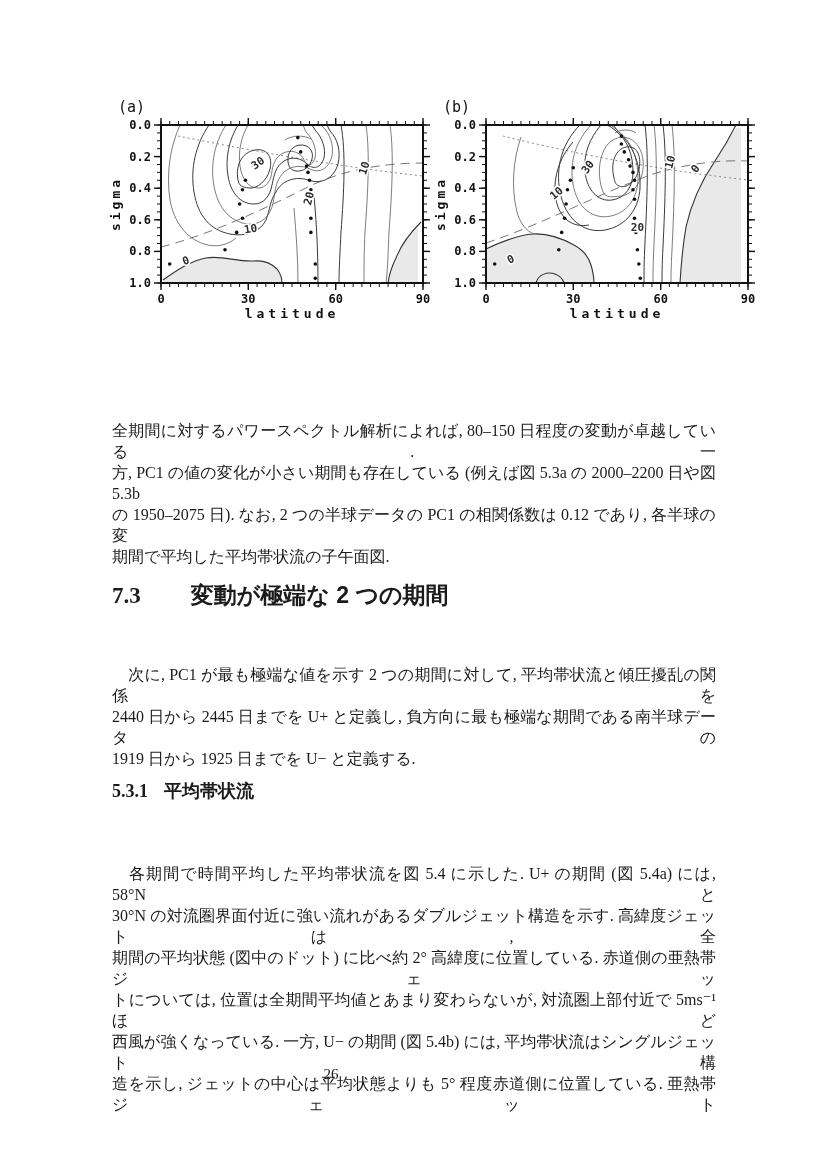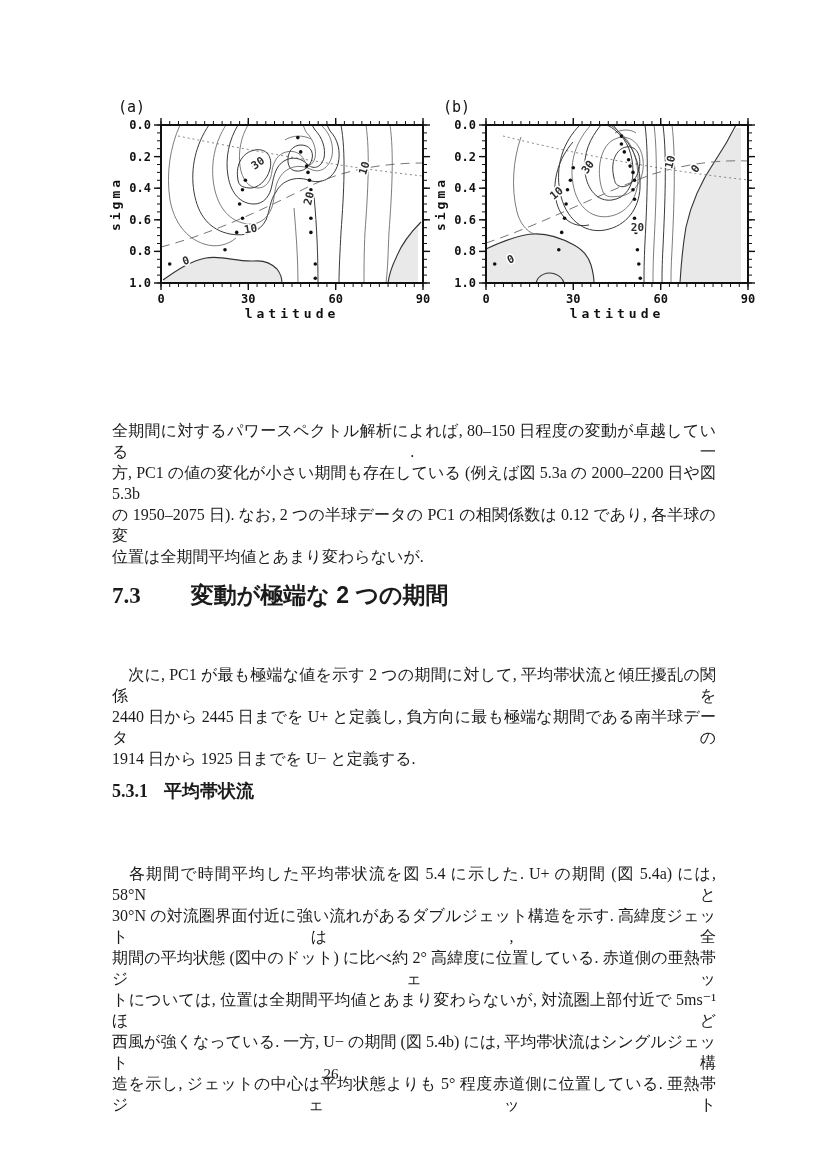--- a/index.html
+++ b/index.html
@@ -454,31 +454,31 @@
       <text x="240.8" y="70.9" class="clabel" transform="rotate(-75 240.8 70.9)">10</text>
       <text x="265.5" y="78.8" class="clabel" transform="rotate(-55 265.5 78.8)">0</text>
       <text x="79.2" y="170.5" class="clabel" transform="rotate(-25 79.2 170.5)">0</text>
     </svg>
 
 
   <div id="p1" class="para">
     <div class="ln">全期間に対するパワースペクトル解析によれば, 80–150 日程度の変動が卓越している. 一</div>
     <div class="ln">方, PC1 の値の変化が小さい期間も存在している (例えば図 5.3a の 2000–2200 日や図 5.3b</div>
     <div class="ln">の 1950–2075 日). なお, 2 つの半球データの PC1 の相関係数は 0.12 であり, 各半球の変</div>
-    <div class="ln endline">位置は全期間平均値とあまり変わらないが.</div>
+    <div class="ln endline">期間で平均した平均帯状流の子午面図.</div>
   </div>
 
   <div class="sec-head">
     <span class="num">7.3</span><span class="ttl">変動が極端な 2 つの期間</span>
   </div>
 
   <div id="p2" class="para">
     <div class="ln">　次に, PC1 が最も極端な値を示す 2 つの期間に対して, 平均帯状流と傾圧擾乱の関係を</div>
     <div class="ln">2440 日から 2445 日までを U+ と定義し, 負方向に最も極端な期間である南半球データの</div>
-    <div class="ln endline">1914 日から 1925 日までを U− と定義する.</div>
+    <div class="ln endline">1919 日から 1925 日までを U− と定義する.</div>
   </div>
 
   <div class="subsec-head">
     <span class="num">5.3.1</span><span class="ttl">平均帯状流</span>
   </div>
 
   <div id="p3" class="para">
     <div class="ln">　各期間で時間平均した平均帯状流を図 5.4 に示した. U+ の期間 (図 5.4a) には, 58°N と</div>
     <div class="ln">30°N の対流圏界面付近に強い流れがあるダブルジェット構造を示す. 高緯度ジェットは, 全</div>
     <div class="ln">期間の平均状態 (図中のドット) に比べ約 2° 高緯度に位置している. 赤道側の亜熱帯ジェッ</div>

